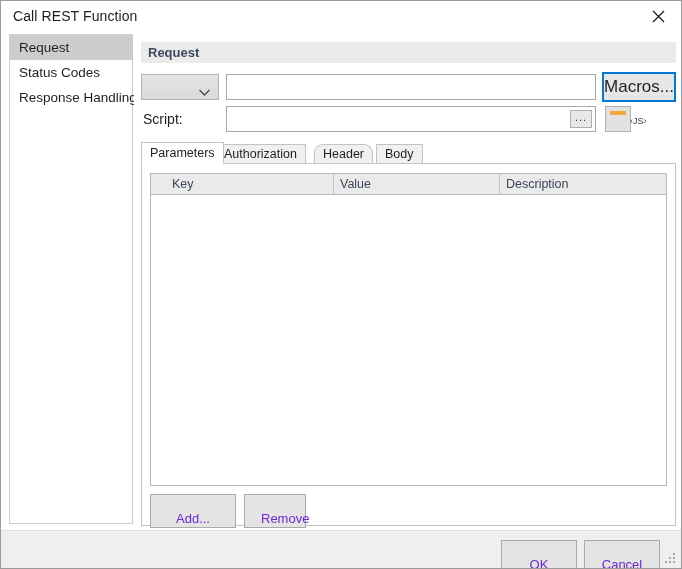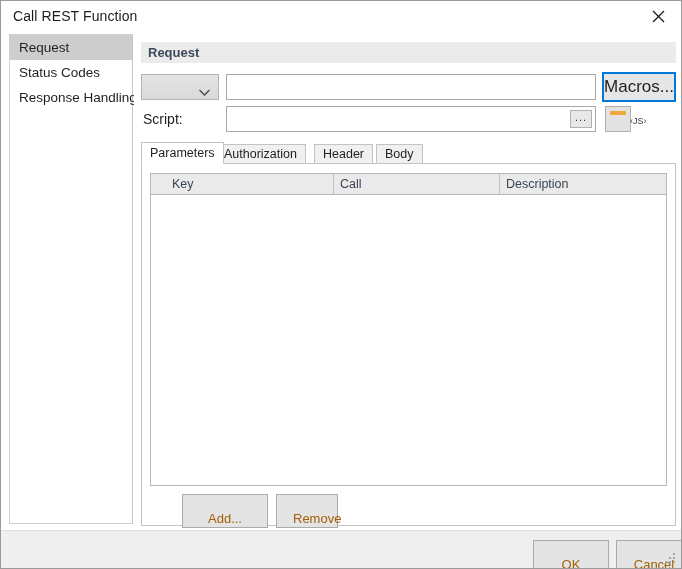--- a/index.html
+++ b/index.html
@@ -264,24 +264,23 @@
   }
   .gcell:last-child { border-right: none; }
   #grid-body { height: 290px; background: #ffffff; }
 
   
   .btn {
     background: #e4e4e4;
     border: 1px solid #aaaaaa;
     font-family: "Liberation Sans", sans-serif;
     font-size: 13px;
-    color: #a16207;
+    color: #6d28d9;
     cursor: default;
     padding: 16px;
-    margin-left: 32px;
   }
   #add-btn {
     position: absolute;
     left: 8px; top: 330px;
     width: 86px; height: 24px;
   }
   #remove-btn {
     position: absolute;
     left: 102px; top: 330px;
     width: 62px; height: 24px;
@@ -371,30 +370,30 @@
     </div>
 
     <div id="js-btn">
       <span class="bar"></span>
       <span class="txt">‹JS›</span>
     </div>
 
     <div id="tabstrip">
       <div class="tab active" style="left:0px;">Parameters</div>
       <div class="tab" style="left:74px;">Authorization</div>
-      <div class="tab" style="left:173px;">Header</div>
+      <div class="tab" style="left:173px;border-radius:9px;">Header</div>
       <div class="tab" style="left:235px;">Body</div>
     </div>
 
     <div id="tabpanel">
 
       <div id="grid">
         <div id="grid-header">
           <div class="gcell" style="width:173px;margin-left:15px;">Key</div>
-          <div class="gcell" style="width:171px;">Call</div>
+          <div class="gcell" style="width:171px;">Value</div>
           <div class="gcell" style="width:171px;">Description</div>
         </div>
         <div id="grid-body"></div>
       </div>
 
       <button class="btn" id="add-btn">Add...</button>
       <button class="btn" id="remove-btn">Remove</button>
     </div>
 
     <button class="btn" id="test-btn">Test...</button>

